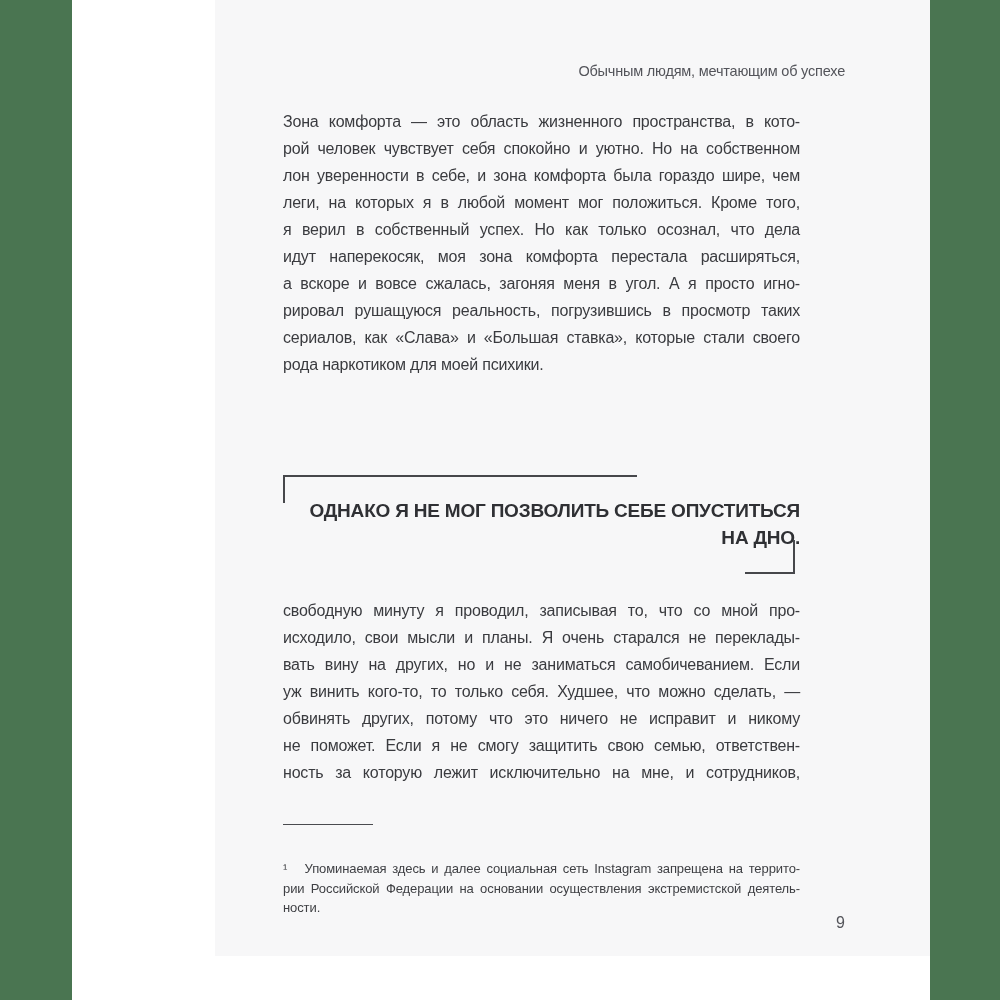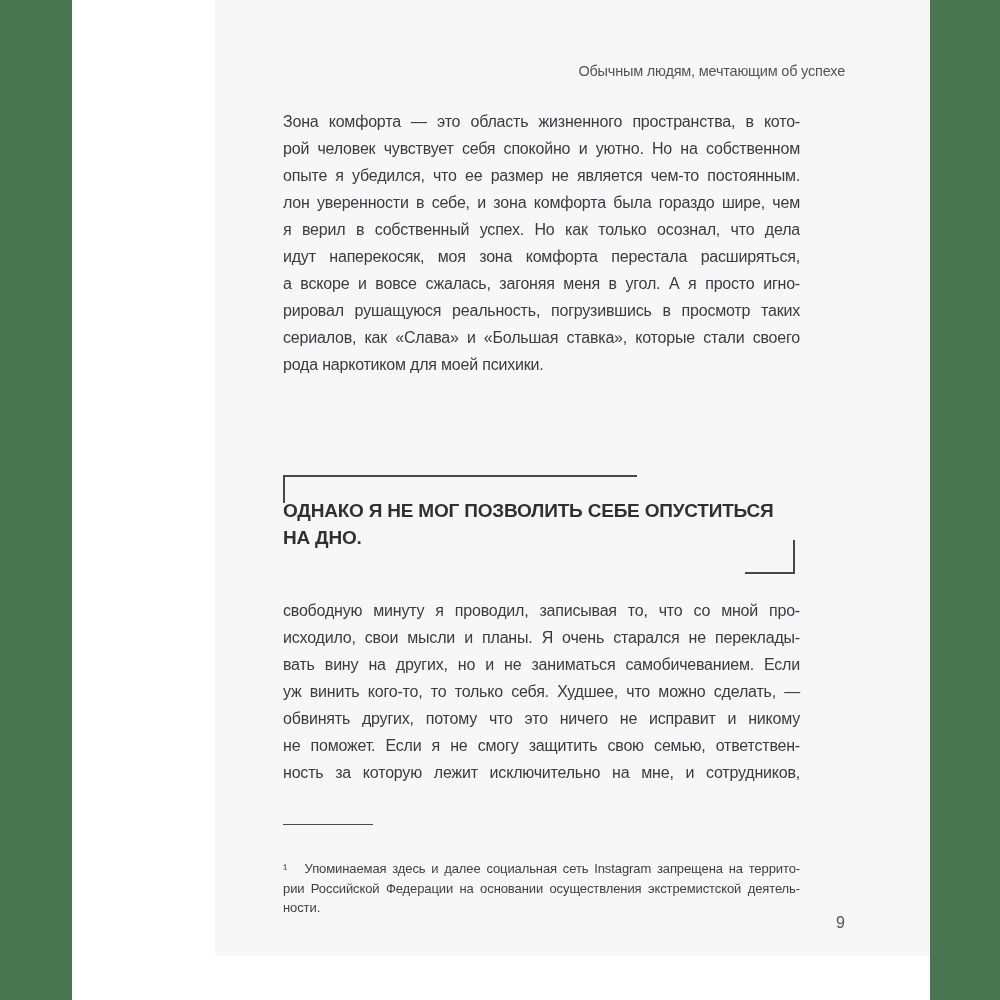--- a/index.html
+++ b/index.html
@@ -64,21 +64,21 @@
     position: absolute;
     left: 462px; top: 540px;
     width: 50px; height: 34px;
     border-right: 2px solid #46474b;
     border-bottom: 2px solid #46474b;
   }
   .pullquote {
     position: absolute;
     left: 0; top: 497px;
     width: 517px;
-    text-align: left;
+    text-align: right;
     font-size: 19px;
     font-weight: bold;
     line-height: 27px;
     letter-spacing: -0.2px;
     color: #2f3034;
   }
 
   .footnote-divider {
     position: absolute;
     left: 0; top: 824px;
@@ -107,22 +107,22 @@
 
 <div class="book-page">
 
   <div class="running-header">Обычным людям, мечтающим об успехе</div>
 
   <div class="content">
 
     <div class="body-text para1">
       <div class="text-line">Зона комфорта — это область жизненного пространства, в кото-</div>
       <div class="text-line">рой человек чувствует себя спокойно и уютно. Но на собственном</div>
-      <div class="text-line">опыте я убедился, что ее размер не является чем-то постоянным.</div>
       <div class="text-line">лон уверенности в себе, и зона комфорта была гораздо шире, чем</div>
+      <div class="text-line">леги, на которых я в любой момент мог положиться. Кроме того,</div>
       <div class="text-line">я верил в собственный успех. Но как только осознал, что дела</div>
       <div class="text-line">идут наперекосяк, моя зона комфорта перестала расширяться,</div>
       <div class="text-line">а вскоре и вовсе сжалась, загоняя меня в угол. А я просто игно-</div>
       <div class="text-line">рировал рушащуюся реальность, погрузившись в просмотр таких</div>
       <div class="text-line">сериалов, как «Слава» и «Большая ставка», которые стали своего</div>
       <div class="text-line last">рода наркотиком для моей психики.</div>
     </div>
 
     <div class="pullquote-bracket-top"></div>
     <div class="pullquote">

